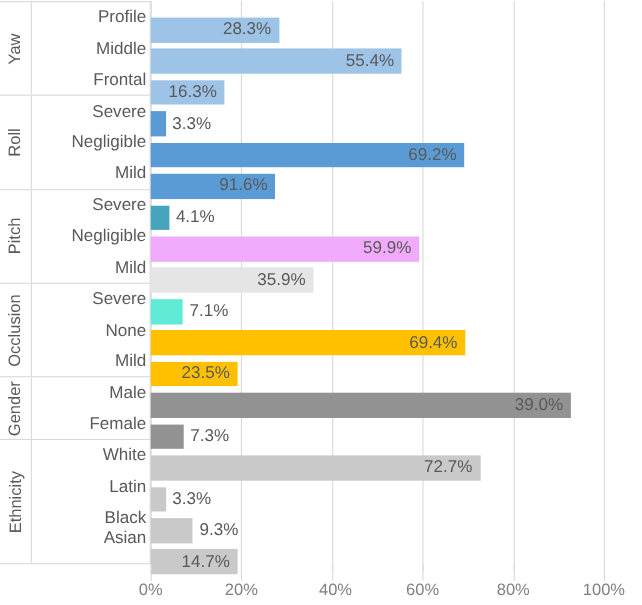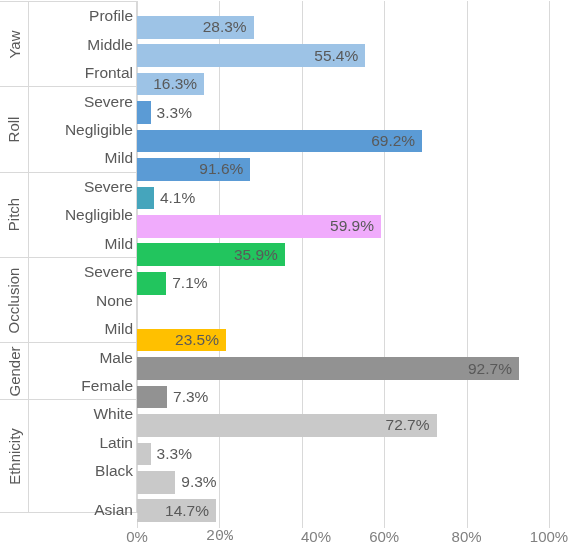--- a/index.html
+++ b/index.html
@@ -224,21 +224,21 @@
       </div>
       <div class="group-block" style="top: 398.222px; height: 113.778px;">
         <div class="group-sep-v"></div>
         <div class="group-name">
           <span>Ethnicity</span>
         </div>
         <div class="cat-rows">
           <div class="cat-row" style="top: 0px; height: 28.4444px;">White</div>
           <div class="cat-row" style="top: 28.4444px; height: 28.4444px;">Latin</div>
           <div class="cat-row" style="top: 56.8889px; height: 28.4444px;">Black</div>
-          <div class="cat-row" style="top: 96px; height: 28.4444px;">Asian</div>
+          <div class="cat-row" style="top: 76px; height: 28.4444px;">Asian</div>
         </div>
       </div>
     </div>
 
   <div class="bars-layer" id="bars-layer">
       <div class="bar" style="top: 3.84444px; height: 22.7556px; width: 116.596px; background: rgb(157, 195, 230);">
         <div class="bar-label">28.3%</div>
       </div>
       <div class="bar" style="top: 32.2889px; height: 22.7556px; width: 228.248px; background: rgb(157, 195, 230);">
         <div class="bar-label">55.4%</div>
@@ -254,31 +254,34 @@
       </div>
       <div class="bar" style="top: 146.067px; height: 22.7556px; width: 113.3px; background: rgb(91, 155, 213);">
         <div class="bar-label">91.6%</div>
       </div>
       <div class="bar" style="top: 174.511px; height: 22.7556px; width: 16.892px; background: rgb(69, 165, 188);">
         <div class="bar-label outside">4.1%</div>
       </div>
       <div class="bar" style="top: 202.956px; height: 22.7556px; width: 244px; background: #f0abfc;">
         <div class="bar-label">59.9%</div>
       </div>
-      <div class="bar" style="top: 231.4px; height: 22.7556px; width: 147.908px; background: #22c55e; align-items: center;">
+      <div class="bar" style="top: 231.4px; height: 22.7556px; width: 147.908px; background: #e5e5e5; align-items: center;">
         <div class="bar-label">35.9%</div>
       </div>
-      <div class="bar" style="top: 259.844px; height: 22.7556px; width: 29.252px; background: #22c55e;">
+      <div class="bar" style="top: 259.844px; height: 22.7556px; width: 29.252px; background: #5eead4;">
         <div class="bar-label outside">7.1%</div>
       </div>
-      <div class="bar" style="top: 316.733px; height: 22.7556px; width: 89px; background: rgb(255, 192, 0);">
+      <div class="bar" style="top: 288.289px; height: 22.7556px; width: 285.928px; background: rgb(255, 192, 0);">
+        <div class="bar-label">69.4%</div>
+      </div>
+      <div class="bar" style="top: 316.733px; height: 22.7556px; width: 79px; background: rgb(255, 192, 0);">
         <div class="bar-label">23.5%</div>
       </div>
       <div class="bar" style="top: 345.178px; height: 22.7556px; width: 381.924px; background: rgb(146, 146, 146);">
-        <div class="bar-label">92.7%</div>
+        <div class="bar-label">39.0%</div>
       </div>
       <div class="bar" style="top: 373.622px; height: 22.7556px; width: 30.076px; background: rgb(146, 146, 146);">
         <div class="bar-label outside">7.3%</div>
       </div>
       <div class="bar" style="top: 402.067px; height: 22.7556px; width: 299.524px; background: rgb(201, 201, 201);">
         <div class="bar-label">72.7%</div>
       </div>
       <div class="bar" style="top: 430.511px; height: 22.7556px; width: 13.596px; background: rgb(201, 201, 201);">
         <div class="bar-label outside">3.3%</div>
       </div>
@@ -287,23 +290,23 @@
       </div>
       <div class="bar" style="top: 487.4px; height: 22.7556px; width: 79px; background: rgb(201, 201, 201);">
         <div class="bar-label">14.7%</div>
       </div>
     </div>
 
   <div class="xaxis" id="xaxis">
       <div class="xtick-mark" style="left: 0px;"></div>
       <div class="xtick" style="left: 0px;">0%</div>
       <div class="xtick-mark" style="left: 82.4px;"></div>
-      <div class="xtick" style="left: 82.4px; font-family: Liberation Mono, monospace;">20%</div>
+      <div class="xtick" style="left: 82.4px;">20%</div>
       <div class="xtick-mark" style="left: 164.8px;"></div>
-      <div class="xtick" style="left: 179px;">40%</div>
+      <div class="xtick" style="left: 168px;">40%</div>
       <div class="xtick-mark" style="left: 247.2px;"></div>
       <div class="xtick" style="left: 247.2px;">60%</div>
       <div class="xtick-mark" style="left: 329.6px;"></div>
       <div class="xtick" style="left: 329.6px;">80%</div>
       <div class="xtick-mark" style="left: 412px;"></div>
       <div class="xtick" style="left: 412px;">100%</div>
     </div>
 
 </div>
 

